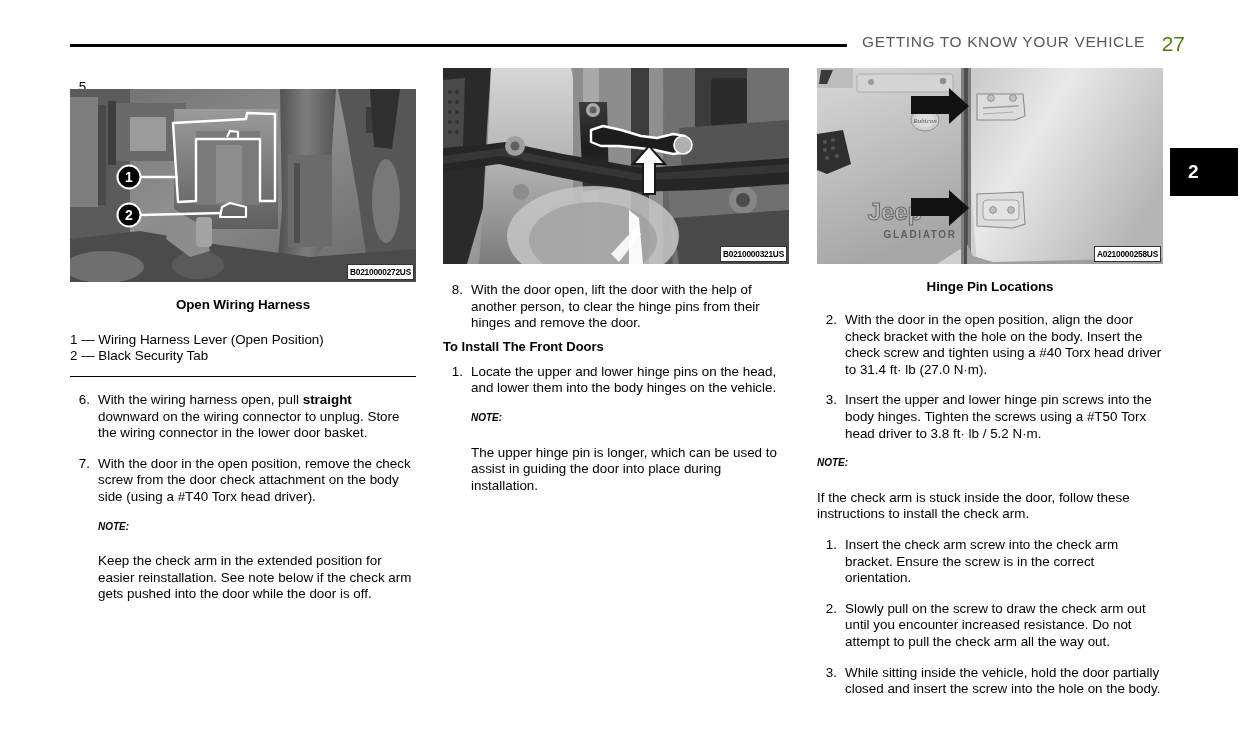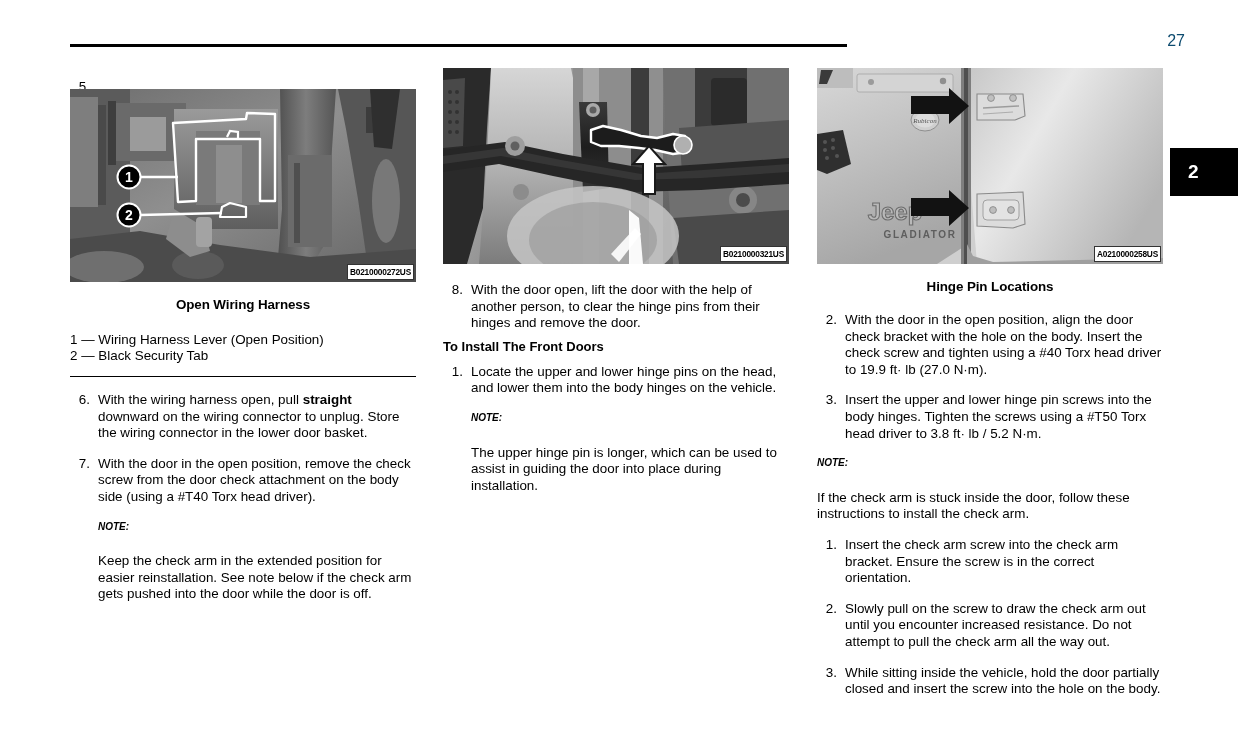--- a/index.html
+++ b/index.html
@@ -39,22 +39,22 @@
     letter-spacing: 0.6px;
     color: #58595b;
     font-weight: 400;
     white-space: nowrap;
     text-align: right;
   }
   .header-pageno {
     position: absolute;
     right: 56px;
     top: 32px;
-    font-size: 16px;
-    color: #0c4a6e;
+    font-size: 21px;
+    color: #4d7c0f;
     font-weight: 400;
   }
 
   
   .chapter-tab {
     position: absolute;
     left: 1170px;
     top: 148px;
     width: 68px;
     height: 48px;
@@ -179,20 +179,21 @@
     line-height: 10px;
   }
 
   .fig-svg { display: block; width: 100%; height: 100%; }
 </style>
 </head>
 <body>
 
 <div class="page-header">
   <div class="header-rule"></div>
+  <div class="header-title">GETTING TO KNOW YOUR VEHICLE</div>
   <div class="header-pageno">27</div>
 </div>
 
 <div class="chapter-tab">2</div>
 
 <div class="col col-left">
 
   <ul class="numlist">
     <li>
       <span class="num">5.</span>
@@ -466,21 +467,21 @@
     <div class="fig-id">A0210000258US</div>
   </div>
 
   <div class="fig-caption">Hinge Pin Locations</div>
 
   <div class="spacer-18"></div>
 
   <ul class="numlist">
     <li style="margin-bottom:14px;">
       <span class="num">2.</span>
-      <span>With the door in the open position, align the door check bracket with the hole on the body. Insert the check screw and tighten using a #40 Torx head driver to 19.9 ft· lb (27.0 N·m).</span>
+      <span>With the door in the open position, align the door check bracket with the hole on the body. Insert the check screw and tighten using a #40 Torx head driver to 31.4 ft· lb (27.0 N·m).</span>
     </li>
     <li style="margin-bottom:0;">
       <span class="num">3.</span>
       <span>Insert the upper and lower hinge pin screws into the body hinges. Tighten the screws using a #T50 Torx head driver to 3.8 ft· lb / 5.2 N·m.</span>
     </li>
   </ul>
 
   <div class="note-head">NOTE:</div>
   <div class="note-body">If the check arm is stuck inside the door, follow these instructions to install the check arm.</div>
 

